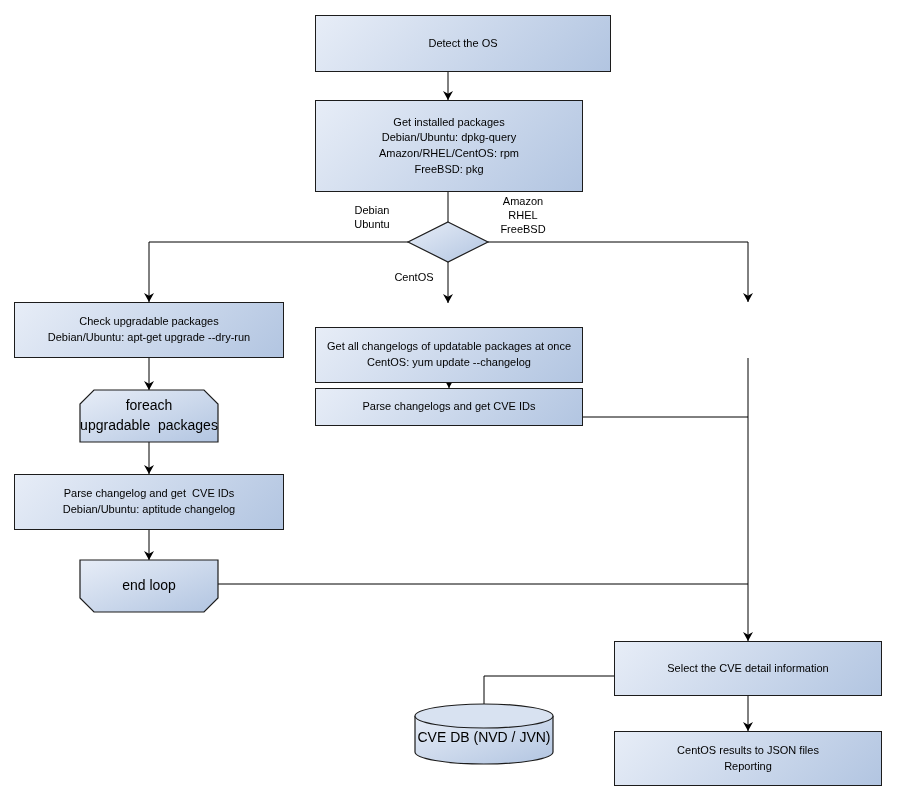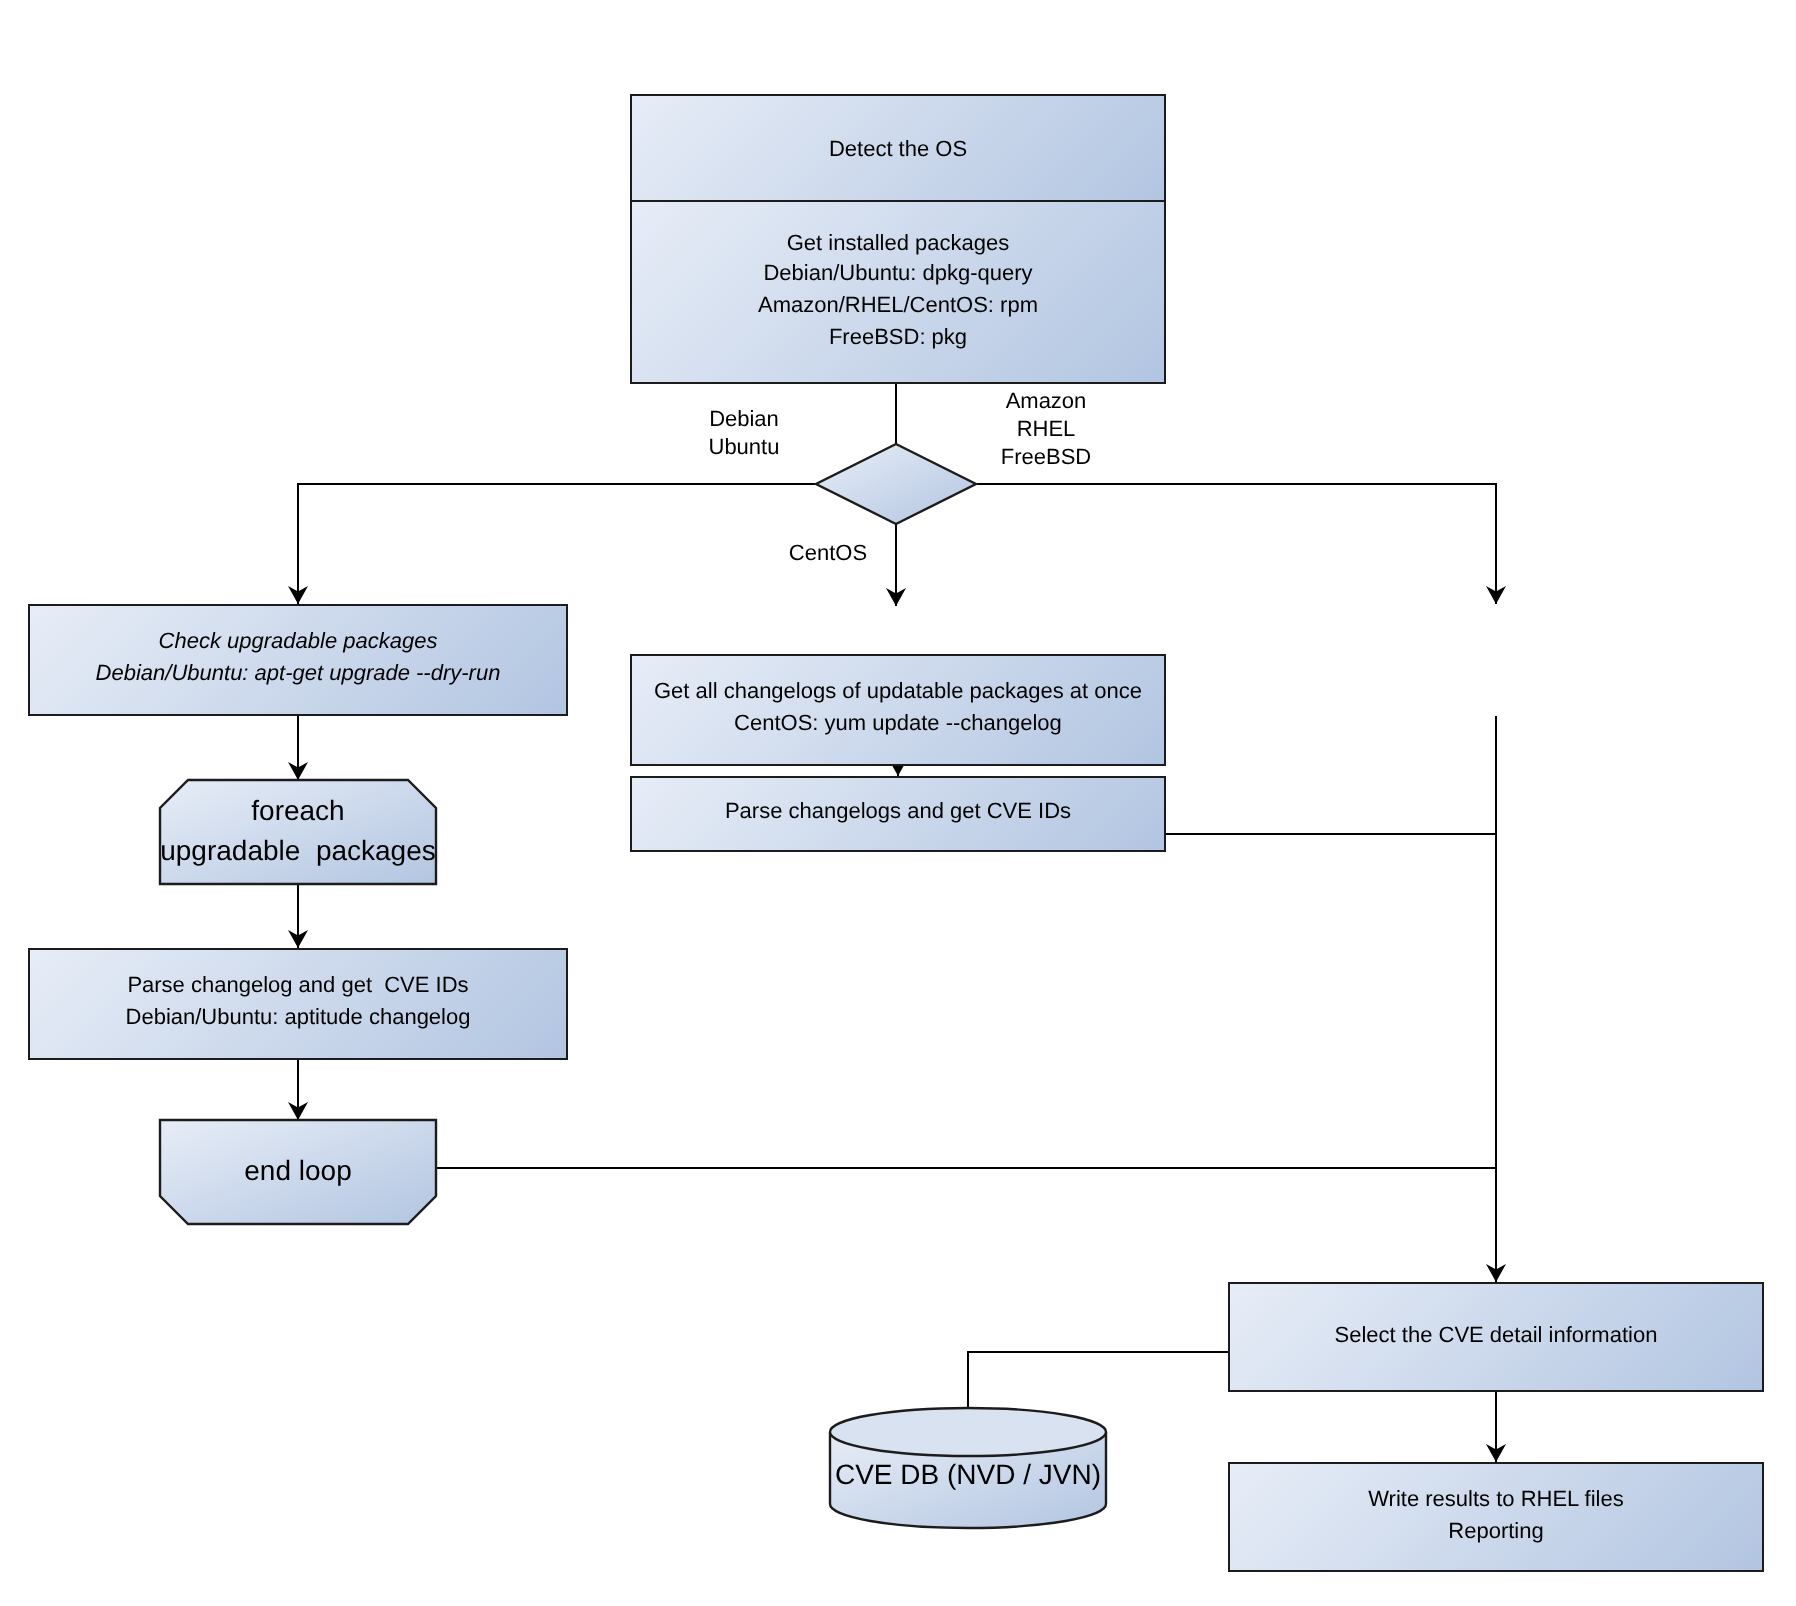--- a/index.html
+++ b/index.html
@@ -79,32 +79,32 @@
 
     <polygon class="shape" points="94,390 204,390 218,404 218,442 80,442 80,404"></polygon>
     <polygon class="shape" points="80,560 218,560 218,598 204,612 94,612 80,598"></polygon>
 
     <g>
       <path class="shape" d="M415,716 L415,752 A69,12 0 0 0 553,752 L553,716"></path>
       <ellipse class="cyltop" cx="484" cy="716" rx="69" ry="12"></ellipse>
     </g>
   </svg>
 
-  <div class="node" style="left:315px; top:15px; width:268px; height:57px;margin-top:32px;">
+  <div class="node" style="left:315px; top:15px; width:296px; height:57px;">
     <span class="txt">Detect the OS</span>
   </div>
 
   <div class="node" style="left:315px; top:100px; width:268px; height:92px;">
     <span class="txt">Get installed packages
 Debian/Ubuntu: dpkg-query
 Amazon/RHEL/CentOS: rpm
 FreeBSD: pkg</span>
   </div>
 
-  <div class="node" style="left:14px; top:302px; width:270px; height:56px;font-style:italic;">
+  <div class="node" style="left:14px; top:302px; width:270px; height:56px;">
     <span class="txt">Check upgradable packages
 Debian/Ubuntu: apt-get upgrade --dry-run</span>
   </div>
 
   <div class="node" style="left:14px; top:474px; width:270px; height:56px;">
     <span class="txt">Parse changelog and get  CVE IDs
 Debian/Ubuntu: aptitude changelog</span>
   </div>
 
   <div class="node" style="left:315px; top:303px; width:268px; height:56px;margin-top:24px;">
@@ -115,21 +115,21 @@
   <div class="node" style="left:315px; top:388px; width:268px; height:38px;">
     <span class="txt">Parse changelogs and get CVE IDs</span>
   </div>
 
 
   <div class="node" style="left:614px; top:641px; width:268px; height:55px;">
     <span class="txt">Select the CVE detail information</span>
   </div>
 
   <div class="node" style="left:614px; top:731px; width:268px; height:55px;">
-    <span class="txt">Write results to RHEL files
+    <span class="txt">CentOS results to JSON files
 Reporting</span>
   </div>
 
   <div class="overlay" style="left:80px; top:390px; width:138px; height:52px;">
     <span class="txt">foreach
 upgradable  packages</span>
   </div>
 
   <div class="overlay" style="left:408px; top:724px; width:152px; height:28px;">
     <span class="txt">CVE DB (NVD / JVN)</span>

